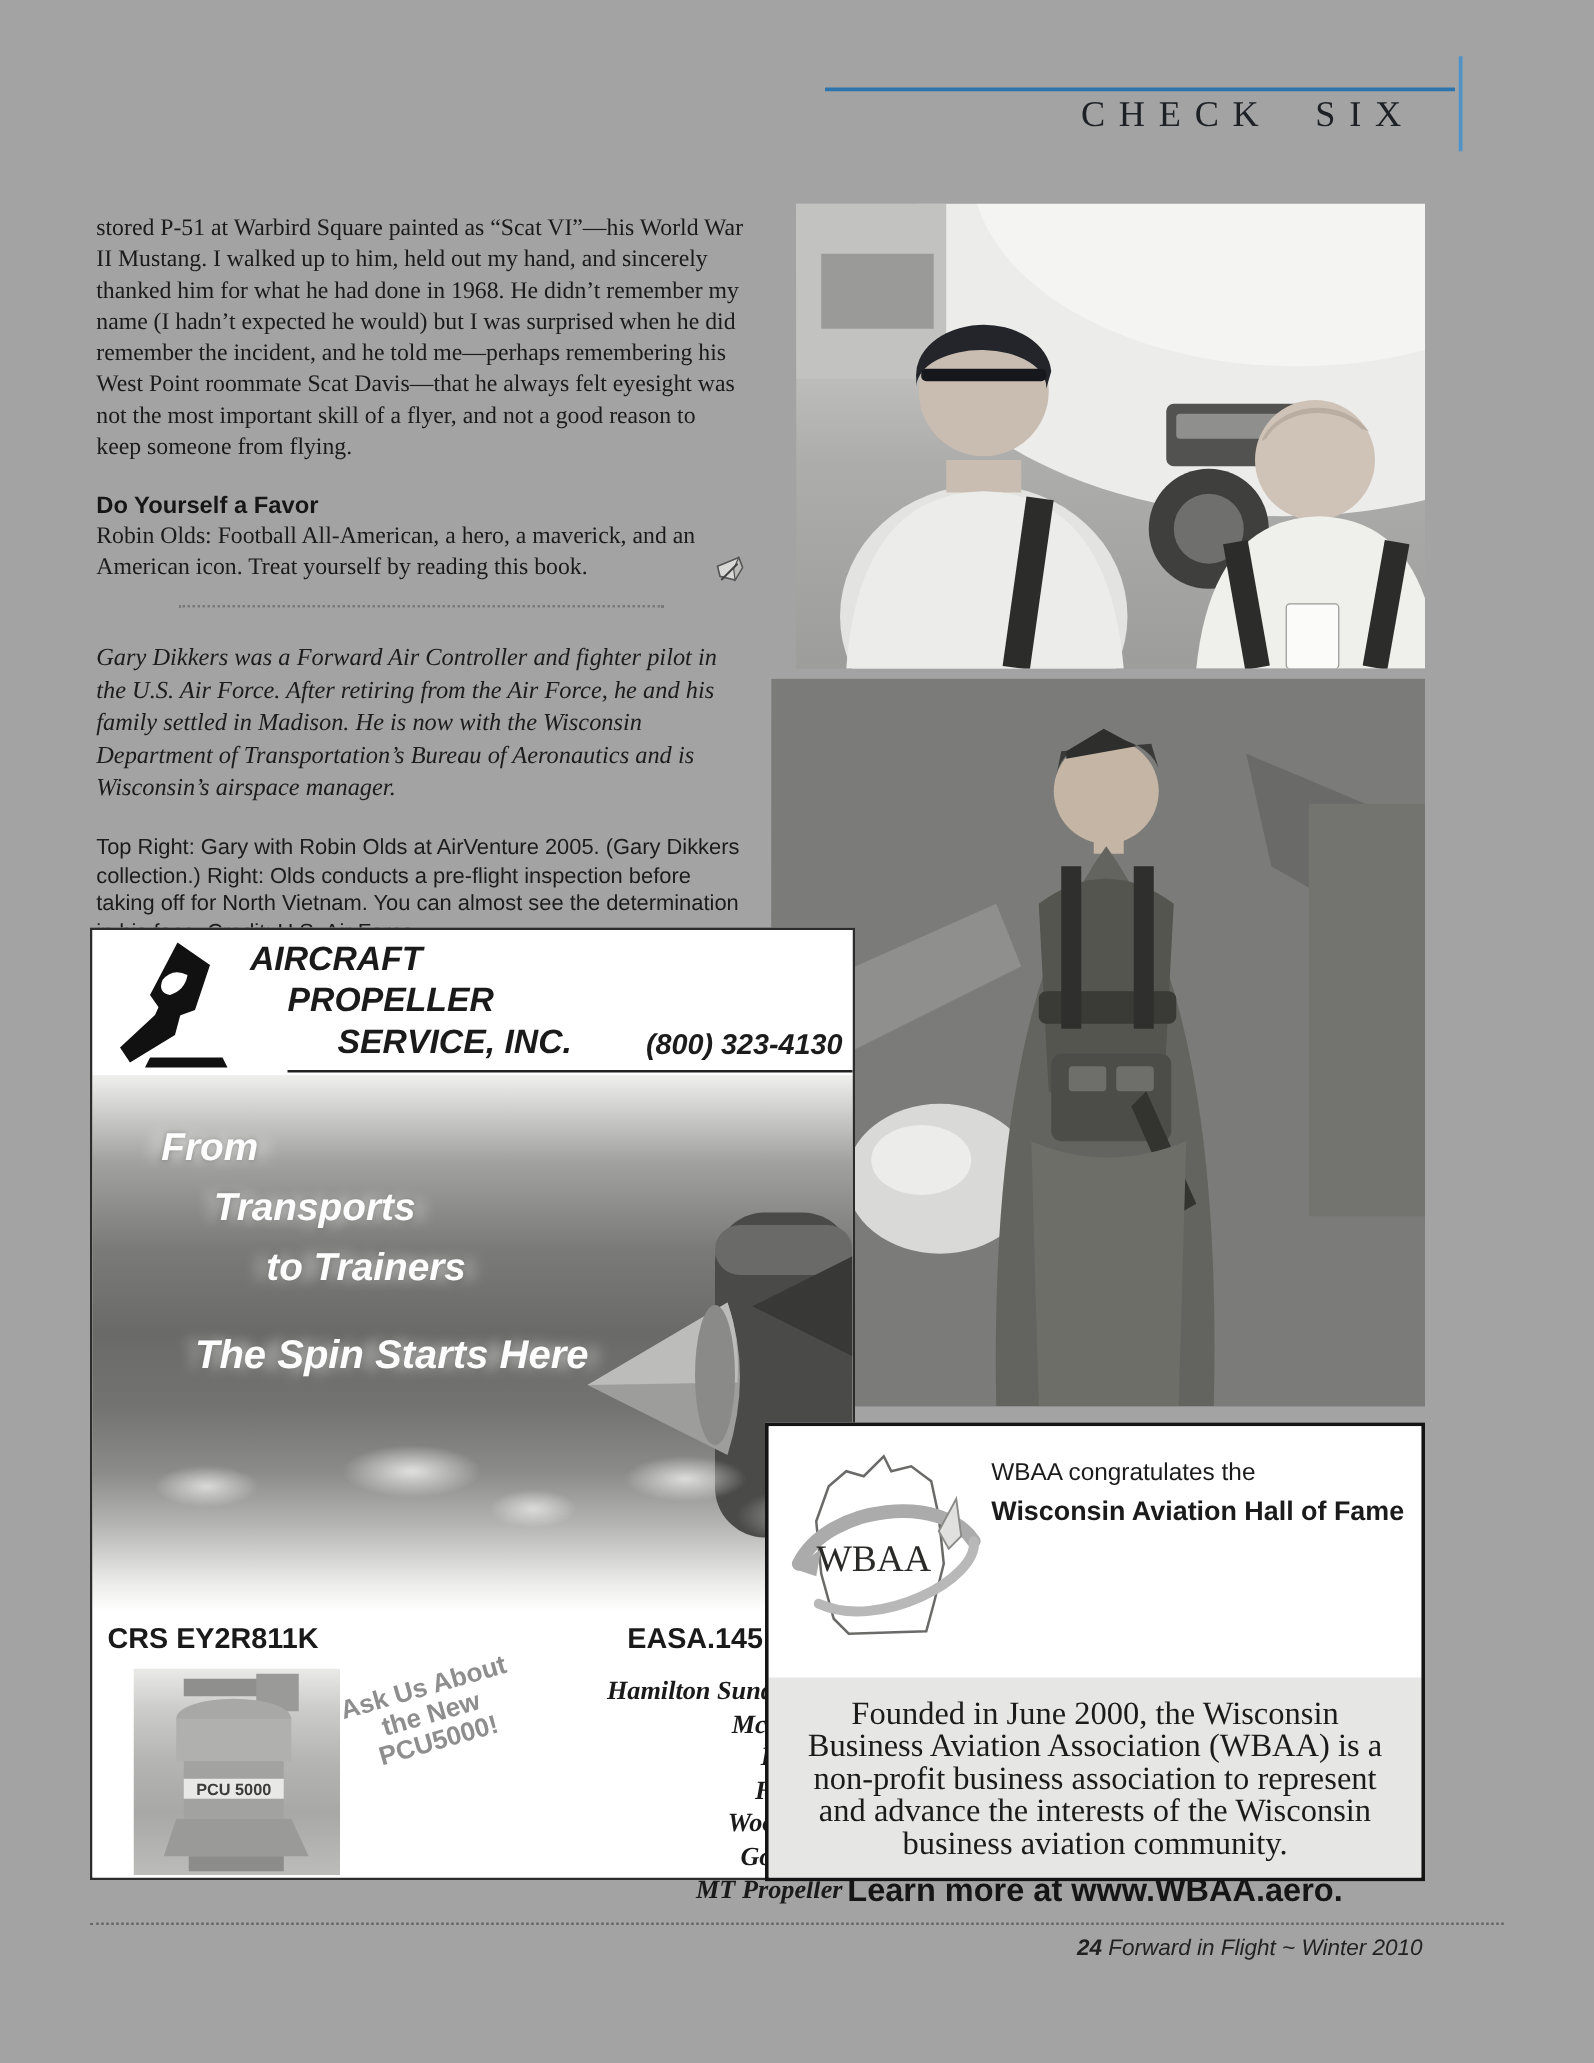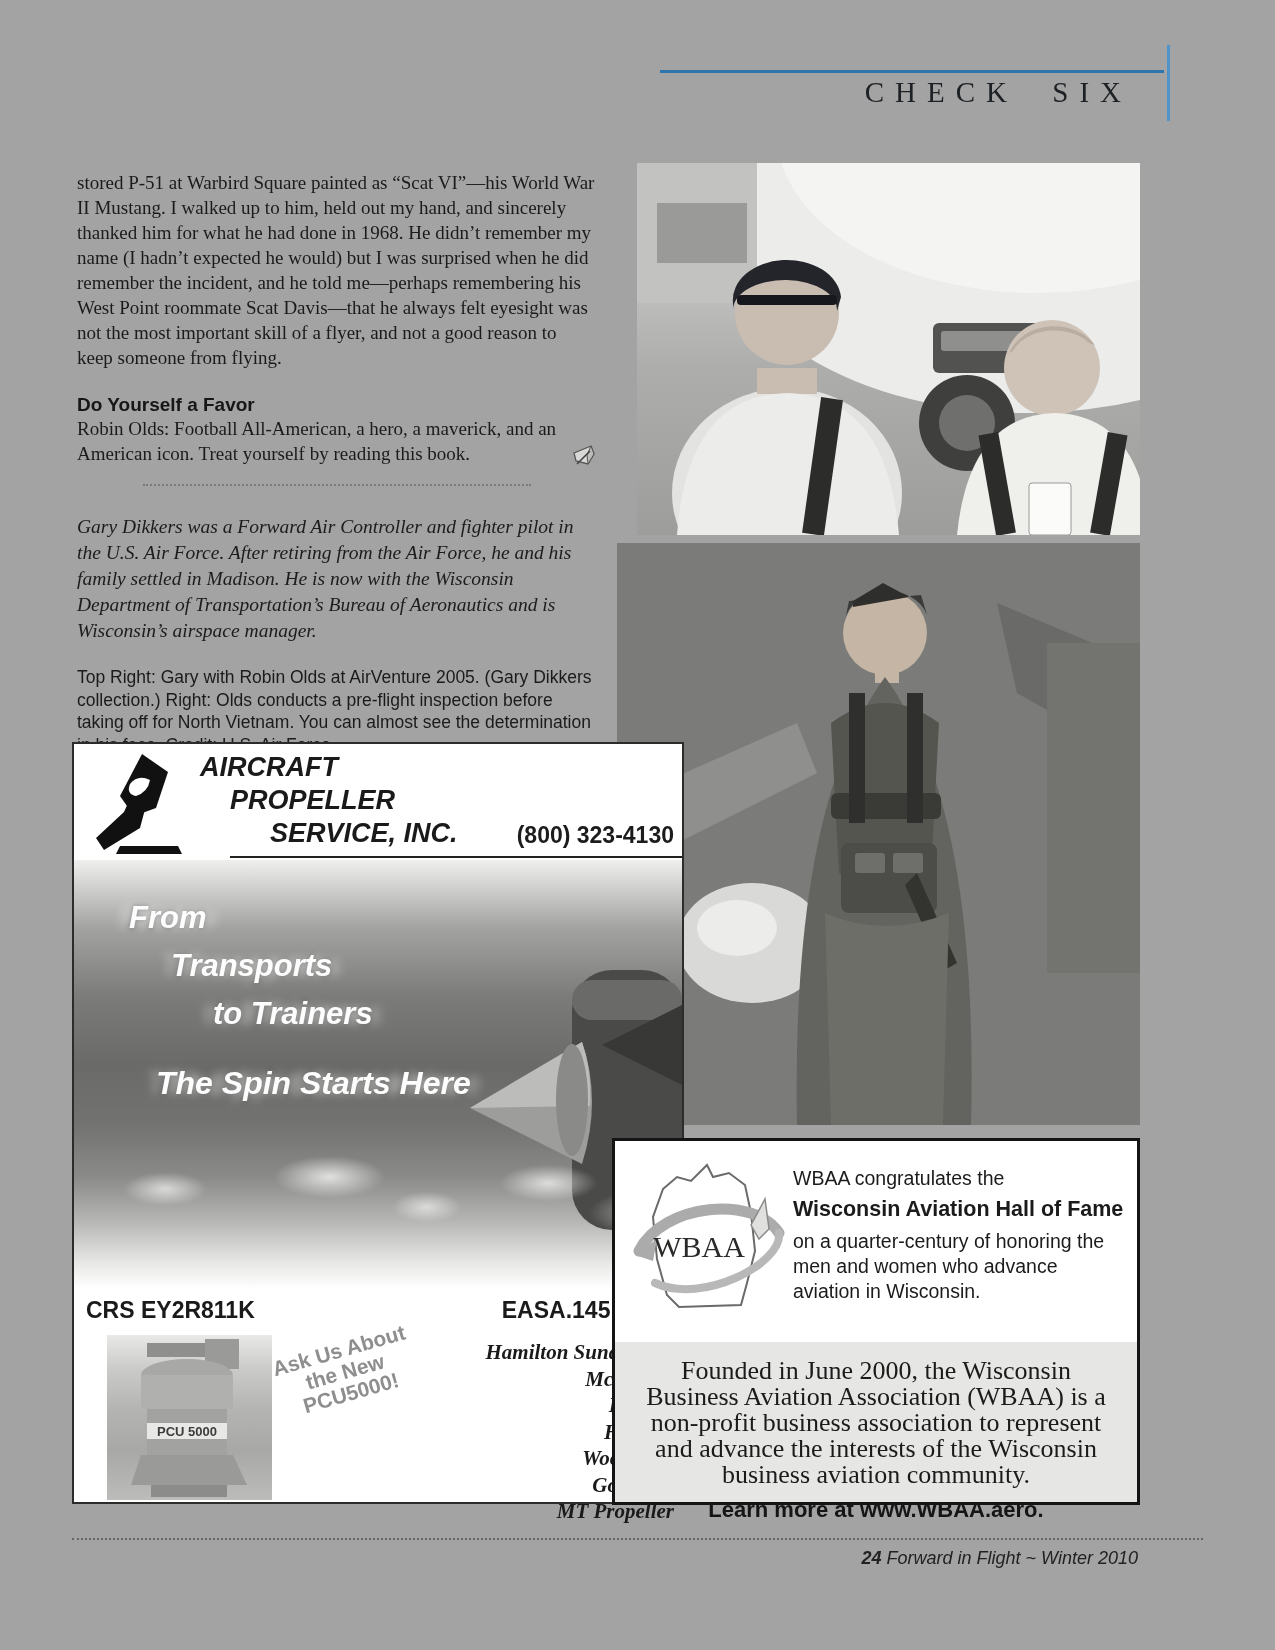--- a/index.html
+++ b/index.html
@@ -61,21 +61,21 @@
   .ad-prop-header { position: relative; height: 116px; background: #fff; }
   .ad-prop-logo { position: absolute; left: 16px; top: 6px; width: 105px; height: 108px; }
   .ad-prop-name {
     font-family: "Liberation Sans", sans-serif;
     font-weight: bold; font-style: italic; color: #1a1a1a;
   }
   .ad-name-1 { position: absolute; left: 126px; top: 8px;  font-size: 27px; }
   .ad-name-2 { position: absolute; left: 156px; top: 41px; font-size: 27px; }
   .ad-name-3 { position: absolute; left: 196px; top: 74px; font-size: 27px; }
   .ad-phone  { position: absolute; right: 8px; top: 78px; font-size: 23px;
-    font-family: "Liberation Sans", sans-serif; font-weight: bold; }
+    font-family: "Liberation Sans", sans-serif; font-weight: bold; font-style: italic; }
   .ad-header-rule { position: absolute; left: 156px; right: 0; bottom: 2px; height: 2px; background: #222; }
 
   .ad-prop-photo {
     position: relative; height: 429px; overflow: hidden;
     background: linear-gradient(180deg,
       #efefed 0%, #d2d2d0 6%, #a2a2a0 16%, #7b7b79 32%, #6a6a68 48%,
       #737371 62%, #8b8b89 74%, #b5b5b3 84%, #e8e8e6 94%, #ffffff 100%);
   }
   .ad-clouds {
     position: absolute; left: 0; right: 0; bottom: 28px; height: 120px;
@@ -141,21 +141,21 @@
     position: absolute; left: 0; right: 0; top: 201px; bottom: 0;
     background: #e6e6e5; text-align: center;
   }
   .wbaa-body {
     padding: 16px 26px 0;
     font-family: "Liberation Serif", serif; font-size: 26px; line-height: 26px; color: #1b1b1b;
   }
   .wbaa-cta {
     margin-top: 9px;
     font-family: "Liberation Sans", sans-serif; font-weight: bold;
-    font-size: 22px; color: #151515;
+    font-size: 26px; color: #151515;
   }
 
   
   .footer-dotted { position: absolute; left: 72px; top: 1538px; width: 1131px; border-top: 2px dotted #666; }
   .footer-text {
     position: absolute; top: 1548px; left: 660px; width: 478px; text-align: right;
     font-family: "Liberation Sans", sans-serif; font-style: italic;
     font-size: 18px; color: #222;
   }
   .footer-page-num { font-weight: bold; }
@@ -326,21 +326,20 @@
           <path d="M6 96 C 30 48, 122 40, 146 78" fill="none" stroke="#ababab" stroke-width="11" stroke-linecap="round"></path>
           <path d="M146 78 C 150 108, 70 150, 22 128" fill="none" stroke="#b8b8b8" stroke-width="8" stroke-linecap="round"></path>
           <polygon points="2,100 24,84 20,106" fill="#ababab"></polygon>
           <path d="M118 70 l14 -26 l4 30 l-10 10 z" fill="#e0e0de" stroke="#8a8a88" stroke-width="1.5"></path>
           <text x="66" y="102" text-anchor="middle" font-family="Liberation Serif, serif" font-size="30" fill="#2a2a28">WBAA</text>
         </svg>
       </span>
       <div class="wbaa-text">
         <div class="wbaa-line1">WBAA congratulates the</div>
         <div class="wbaa-line2">Wisconsin Aviation Hall of Fame</div>
-        <div class="wbaa-line3">on a quarter-century of honoring the men and women who advance aviation in Wisconsin.</div>
       </div>
     </div>
     <div class="wbaa-bottom">
       <div class="wbaa-body">Founded in June 2000, the Wisconsin Business Aviation Association (WBAA) is a non-profit business association to represent and advance the interests of the Wisconsin business aviation community.</div>
       <div class="wbaa-cta">Learn more at www.WBAA.aero.</div>
     </div>
   </div>
 
   <div class="footer-dotted"></div>
   <div class="footer-text">

